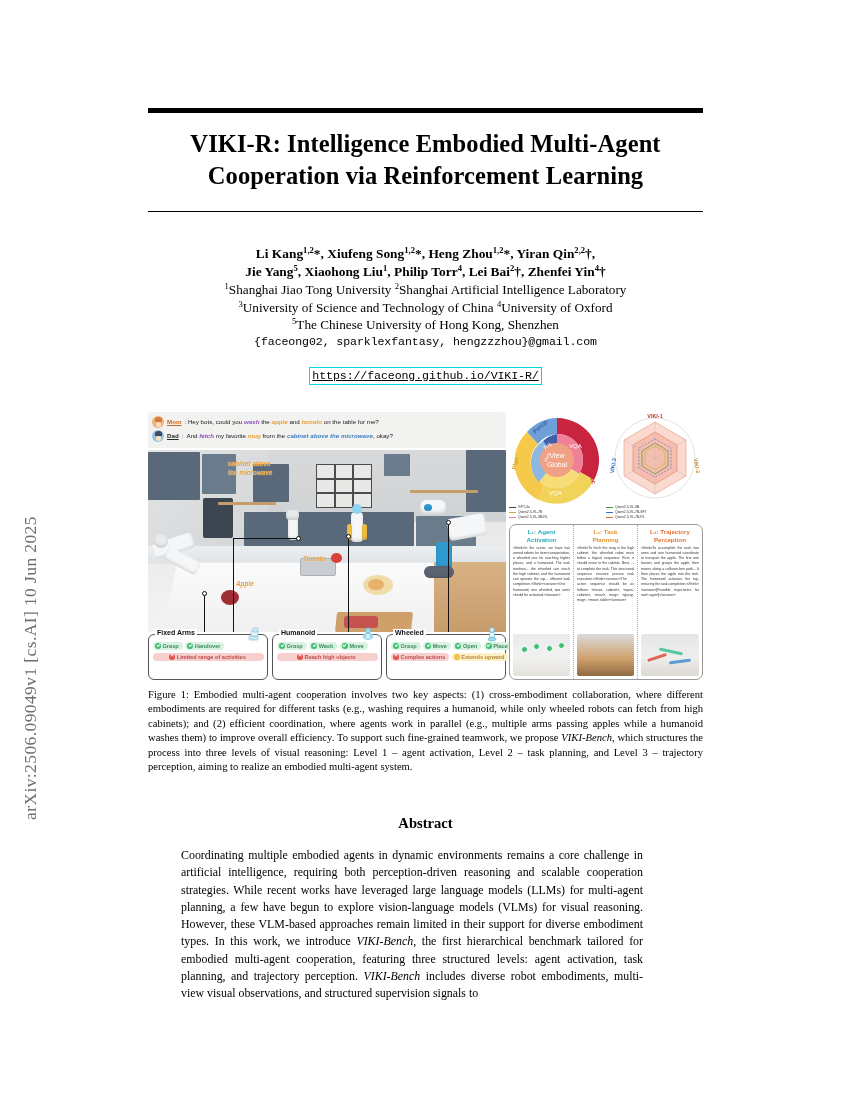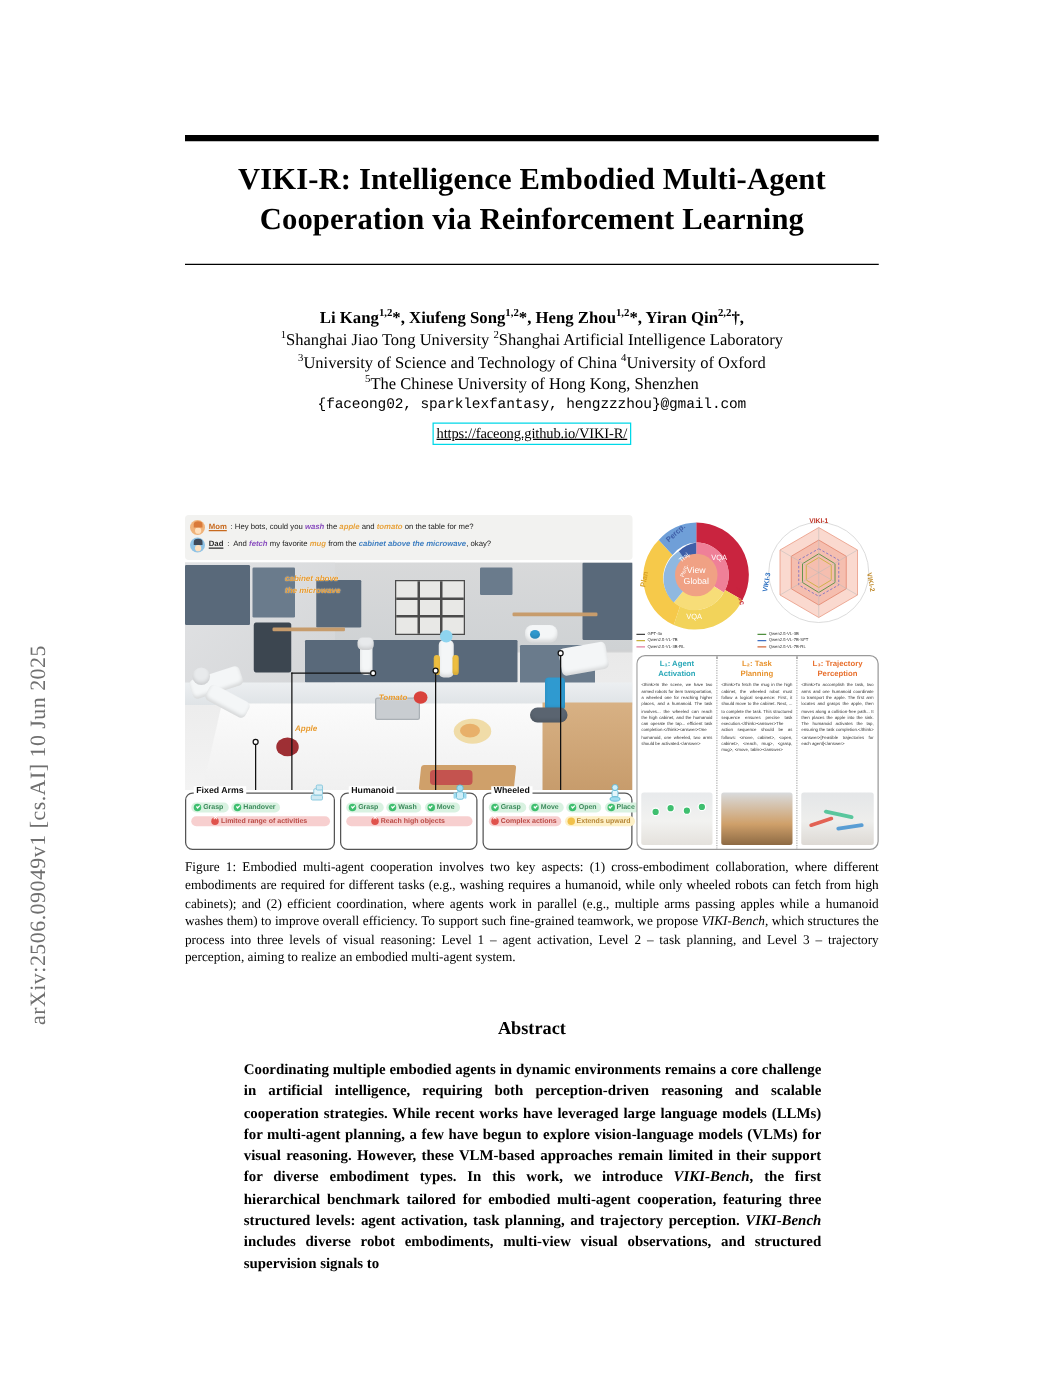--- a/index.html
+++ b/index.html
@@ -101,22 +101,22 @@
     font-size: 11.6px;
     letter-spacing: -0.1px;
   }
   .authors .note {
     font-size: 12.4px;
   }
   .url-box {
     display: inline-block;
     border: 1.1px solid #00d8e8;
     padding: 0px 2px 1px 2px;
-    margin-top: 6px;
-    font-family: Liberation Serif, serif;
+    margin-top: 17px;
+    font-family: Liberation Mono, monospace;
     font-size: 11.6px;
     letter-spacing: -0.1px;
     color: #000;
   }
 
   
   .figure {
     position: absolute;
     left: 0;
     top: 412px;
@@ -419,45 +419,47 @@
   .abstract-head {
     position: absolute;
     left: 0; top: 815px;
     width: 555px;
     text-align: center;
     font-size: 14.6px;
     font-weight: bold;
   }
   .abstract-body {
     position: absolute;
-    left: 47px; top: 847px;
+    left: 33px; top: 847px;
     width: 462px;
     font-size: 11.9px;
     line-height: 1.45;
     text-align: justify;
-    font-weight: bold;
   }
   .abstract-body i { font-style: italic; }
 </style>
 </head>
 <body>
 
 <div class="arxiv-stamp">arXiv:2506.09049v1  [cs.AI]  10 Jun 2025</div>
 
 <div class="page">
 
   <div class="top-rule"></div>
 
   <div class="title">VIKI-R: Intelligence Embodied Multi-Agent Cooperation via Reinforcement Learning</div>
 
   <div class="title-rule"></div>
 
   <div class="authors">
     <div class="names">
       Li Kang<sup>1,2</sup>*, Xiufeng Song<sup>1,2</sup>*, Heng Zhou<sup>1,2</sup>*, Yiran Qin<sup>2,2</sup>†,
+    </div>
+    <div class="names">
+      Jie Yang<sup>5</sup>, Xiaohong Liu<sup>1</sup>, Philip Torr<sup>4</sup>, Lei Bai<sup>2</sup>†, Zhenfei Yin<sup>4</sup>†
     </div>
     <div class="affil">
       <sup>1</sup>Shanghai Jiao Tong University <sup>2</sup>Shanghai Artificial Intelligence Laboratory
     </div>
     <div class="affil">
       <sup>3</sup>University of Science and Technology of China <sup>4</sup>University of Oxford
     </div>
     <div class="affil">
       <sup>5</sup>The Chinese University of Hong Kong, Shenzhen
     </div>

